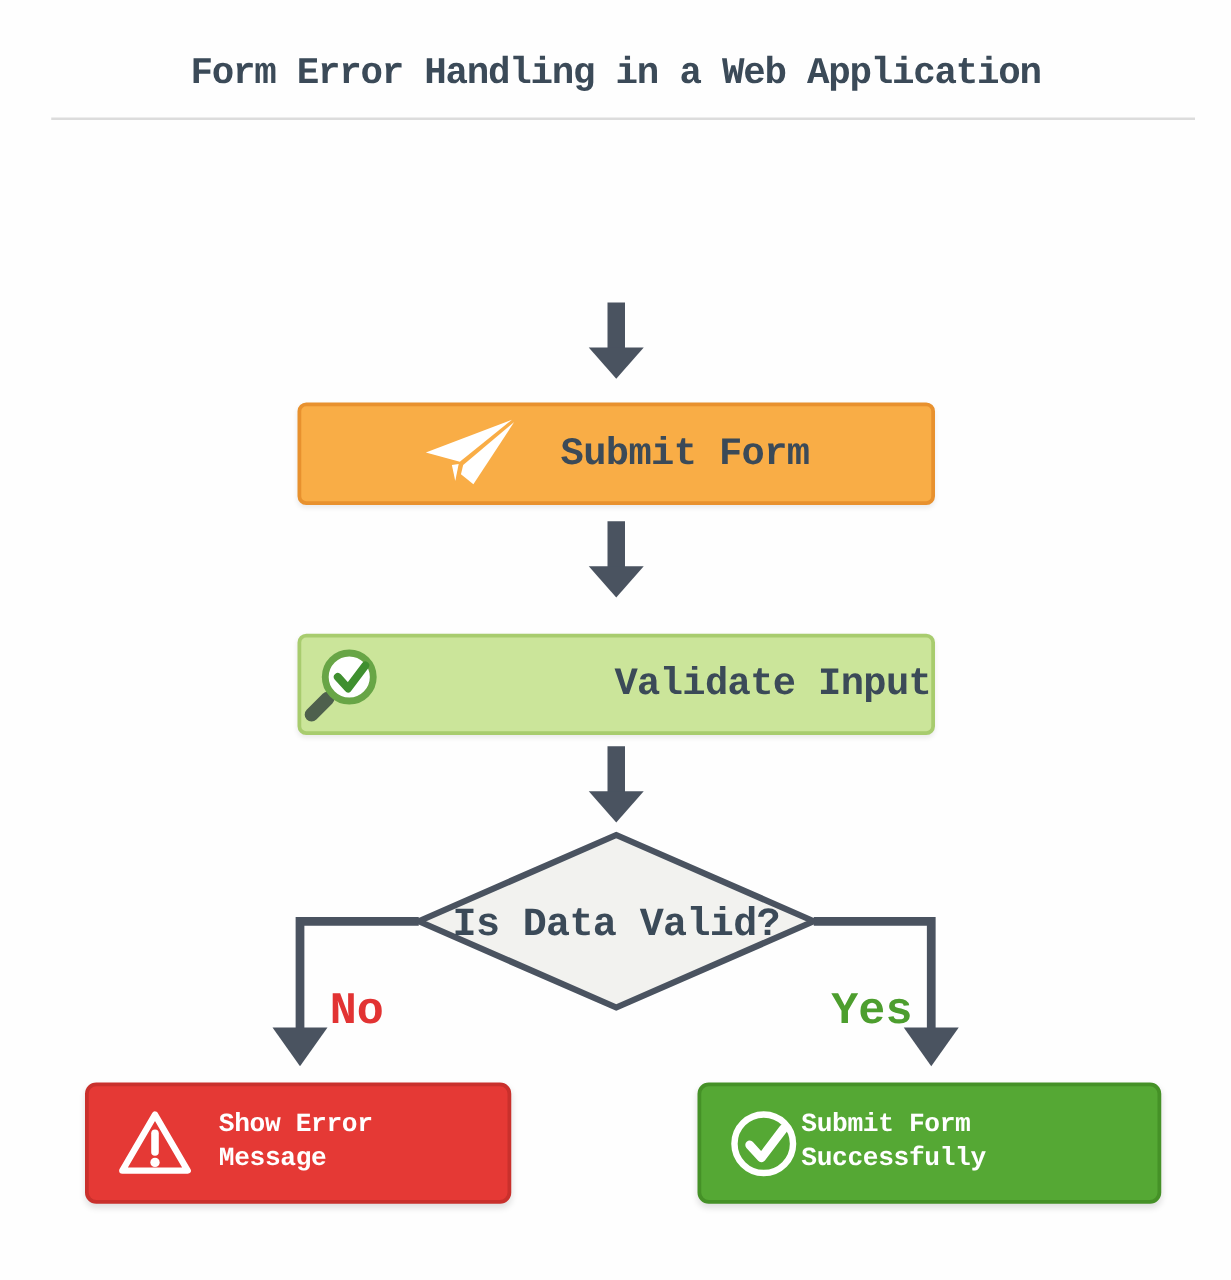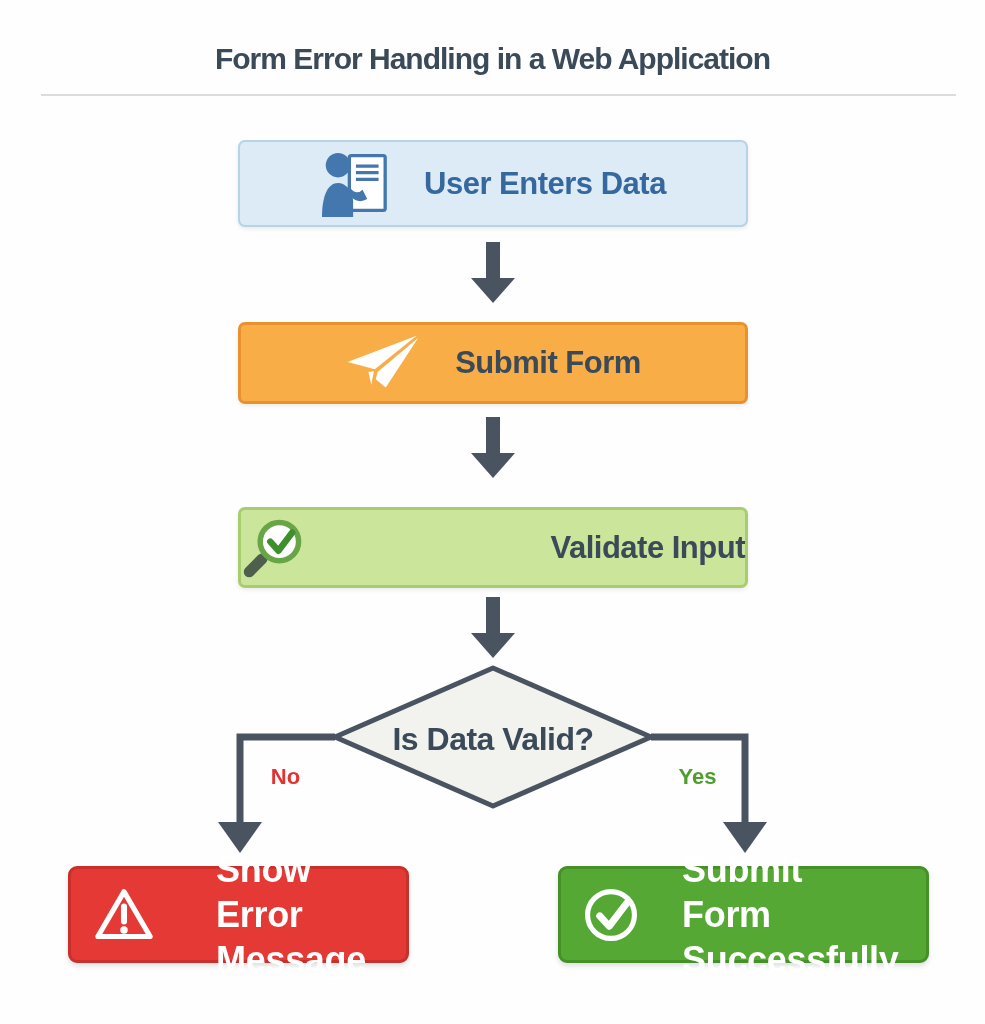--- a/index.html
+++ b/index.html
@@ -1,21 +1,21 @@
 <!DOCTYPE html>
 <html><head>
 <meta charset="utf-8">
 <style>
   html, body { margin: 0; padding: 0; background: #ffffff; }
   .canvas {
     position: relative;
     width: 985px;
     height: 1024px;
     background: #fefefe;
-    font-family: Liberation Sans, sans-serif;
+    font-family: Liberation Mono, monospace;
     overflow: hidden;
   }
   .title {
     position: absolute;
     top: 42px; left: 0; width: 100%;
     text-align: center;
     font-size: 30px;
     font-weight: bold;
     letter-spacing: -1px;
     color: #3b4a58;
@@ -41,38 +41,38 @@
   #step-validate { top: 507px; height: 81px; background: #cbe59a; border: 3px solid #a8cc6e; color: #3b4a58; justify-content: space-between; }
   .icon { display: flex; align-items: center; justify-content: center; }
   .decision-label {
     position: absolute;
     left: 343px; top: 721px; width: 300px;
     text-align: center;
     font-size: 32px; font-weight: bold; letter-spacing: -0.5px;
     color: #3b4a58;
   }
   .branch-label {
-    position: absolute; top: 764px; width: 95px;
+    position: absolute; top: 788px; width: 95px;
     text-align: center;
-    font-size: 22px; font-weight: bold;
+    font-size: 36px; font-weight: bold;
   }
   .branch-no  { left: 238px; color: #e23333; }
   .branch-yes { left: 650px; color: #4d9e2e; text-align: center; }
   .outcome {
     position: absolute;
     top: 866px; height: 97px;
     border-radius: 9px;
     display: flex; align-items: center;
     box-sizing: border-box;
     color: #ffffff;
     box-shadow: 0 3px 5px rgba(0,0,0,0.12);
   }
   #outcome-error   { left: 68px;  width: 341px; background: #e53935; border: 3px solid #c9302c; padding-left: 22px; gap: 20px; }
   #outcome-success { left: 558px; width: 371px; background: #55a834; border: 3px solid #459127; padding-left: 20px; }
-  .outcome .label { font-size: 36px; font-weight: bold; line-height: 1.25; width: 212px; letter-spacing: -0.3px; margin-left: 41px; }
+  .outcome .label { font-size: 21px; font-weight: bold; line-height: 1.25; width: 212px; letter-spacing: -0.3px; }
 </style>
 </head>
 <body>
 
 <div class="canvas">
 
   <div class="title">Form Error Handling in a Web Application</div>
   <div class="divider"></div>
 
   <svg class="connectors" width="985" height="1024" viewBox="0 0 985 1024">
@@ -88,32 +88,20 @@
       <rect x="486" y="597" width="14" height="38"></rect>
       <polygon points="471,633 515,633 493,658"></polygon>
     </g>
     <path d="M335 737 H240 V824" fill="none" stroke="#4a5360" stroke-width="7"></path>
     <polygon points="218,822 262,822 240,853" fill="#4a5360"></polygon>
     <path d="M651 737 H745 V824" fill="none" stroke="#4a5360" stroke-width="7"></path>
     <polygon points="723,822 767,822 745,853" fill="#4a5360"></polygon>
     <polygon points="335,737 493,668 651,737 493,806" fill="#f2f2ef" stroke="#4a5360" stroke-width="5" stroke-linejoin="round"></polygon>
   </svg>
 
-  <div class="step" id="step-user">
-    <span class="icon">
-      <svg width="70" height="66" viewBox="0 0 74 70">
-        <rect x="31" y="5" width="38" height="58" rx="2" fill="#ffffff" stroke="#4377ad" stroke-width="3.5"></rect>
-        <path d="M38 16 h24 M38 23 h24 M38 30 h24" stroke="#4377ad" stroke-width="3.5"></path>
-        <circle cx="19" cy="15" r="13" fill="#4377ad"></circle>
-        <path d="M2 70 C2 48 8 34 19 34 C27 34 33 41 35 52 L35 70 Z" fill="#4377ad"></path>
-        <path d="M28 43 Q38 58 50 51 L45 41 Q38 48 31 38 Z" fill="#4377ad"></path>
-      </svg>
-    </span>
-    <span class="label">User Enters Data</span>
-  </div>
 
   <div class="step" id="step-submit">
     <span class="icon">
       <svg width="76" height="58" viewBox="0 0 82 64">
         <polygon points="2,31 78,2 32,39" fill="#ffffff"></polygon>
         <polygon points="35,42 80,4 44,59 33,50" fill="#ffffff"></polygon>
         <polygon points="25,42 31,41 28,56" fill="#ffffff"></polygon>
       </svg>
     </span>
     <span class="label">Submit Form</span>

